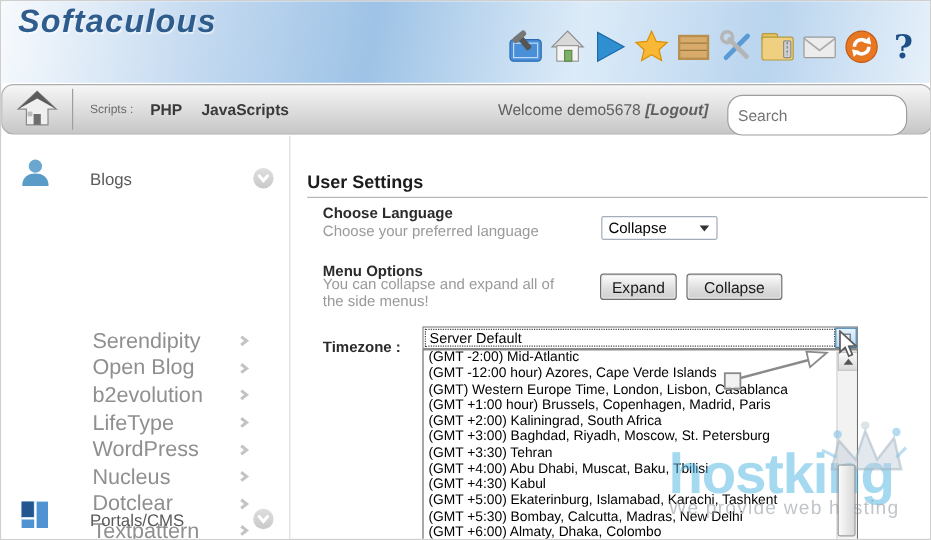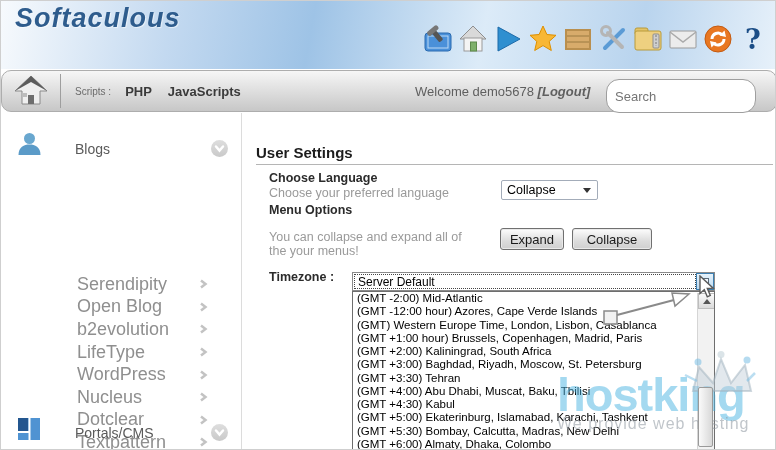--- a/index.html
+++ b/index.html
@@ -52,21 +52,21 @@
     border-radius:2px; display:flex; align-items:center; cursor:pointer; }
   .select-english .sel-text { margin-left:5px; font-size:12.5px; color:#000; flex:1; }
   .select-english .sel-arrow { margin-right:6px; width:0; height:0; border-left:4px solid transparent; border-right:4px solid transparent; border-top:5px solid #333; }
   .btn { position:absolute; top:227px; height:22px; font-family:"Liberation Sans",sans-serif; font-size:13px; color:#1a1a1a;
     background:linear-gradient(#fdfdfd,#dcdcdc 60%,#cfcfcf); border:1px solid #707070; border-radius:3px;
     box-shadow:0 0 0 1px #e9e9e9 inset; cursor:pointer; text-align:center; }
   .btn-expand { left:499px; width:64px; }
   .btn-collapse { left:571px; width:80px; }
 
   
-  .tz-label { top:269px; }
+  .tz-label { top:281px; }
   .tz-select { position:absolute; left:351px; top:271px; width:363px; height:19px; background:#fff; border:1px solid #8a8a8a; }
   .tz-select .focus { position:absolute; left:1px; top:1px; right:18px; bottom:1px; border:1px dotted #444; display:flex; align-items:center; }
   .tz-select .sel-text { margin-left:3px; font-size:12px; color:#000; white-space:nowrap; }
   .tz-drop-btn { position:absolute; right:0px; top:0px; width:18px; height:17px; border:1px solid #3c7fb1;
     background:linear-gradient(#e6f2fb,#bcdbf3); cursor:pointer; }
   .tz-drop-btn .sq { position:absolute; left:5px; top:4px; width:7px; height:7px; border:1px solid #5a6a78; background:rgba(255,255,255,.6); }
 
   .tz-list { position:absolute; left:351px; top:290px; width:363px; height:160px; background:#fff; border:1px solid #6e6e6e;
     overflow:hidden; z-index:5; }
   .tz-opt { height:13.25px; line-height:13.25px; font-size:11.5px; color:#000; padding-left:4px; white-space:nowrap; cursor:pointer; }
@@ -274,23 +274,23 @@
   <div class="main-title">User Settings</div>
   <div class="title-rule"></div>
 
   <div class="flabel" style="top:170px;">Choose Language</div>
   <div class="fdesc" style="top:185px;">Choose your preferred language</div>
   <div class="select-english">
     <span class="sel-text">Collapse</span>
     <span class="sel-arrow"></span>
   </div>
 
-  <div class="flabel" style="top:202px;">Menu Options</div>
+  <div class="flabel" style="top:218px;">Menu Options</div>
   <div class="fdesc" style="top:229px;">You can collapse and expand all of</div>
-  <div class="fdesc" style="top:243px;">the your menus!</div>
+  <div class="fdesc" style="top:243px;">the side menus!</div>
   <button class="btn btn-expand">Expand</button>
   <button class="btn btn-collapse">Collapse</button>
 
   <div class="flabel tz-label">Timezone :</div>
   <div class="tz-select">
     <div class="focus">
       <span class="sel-text">Server Default</span>
     </div>
     <div class="tz-drop-btn">
         <span class="sq"></span>

